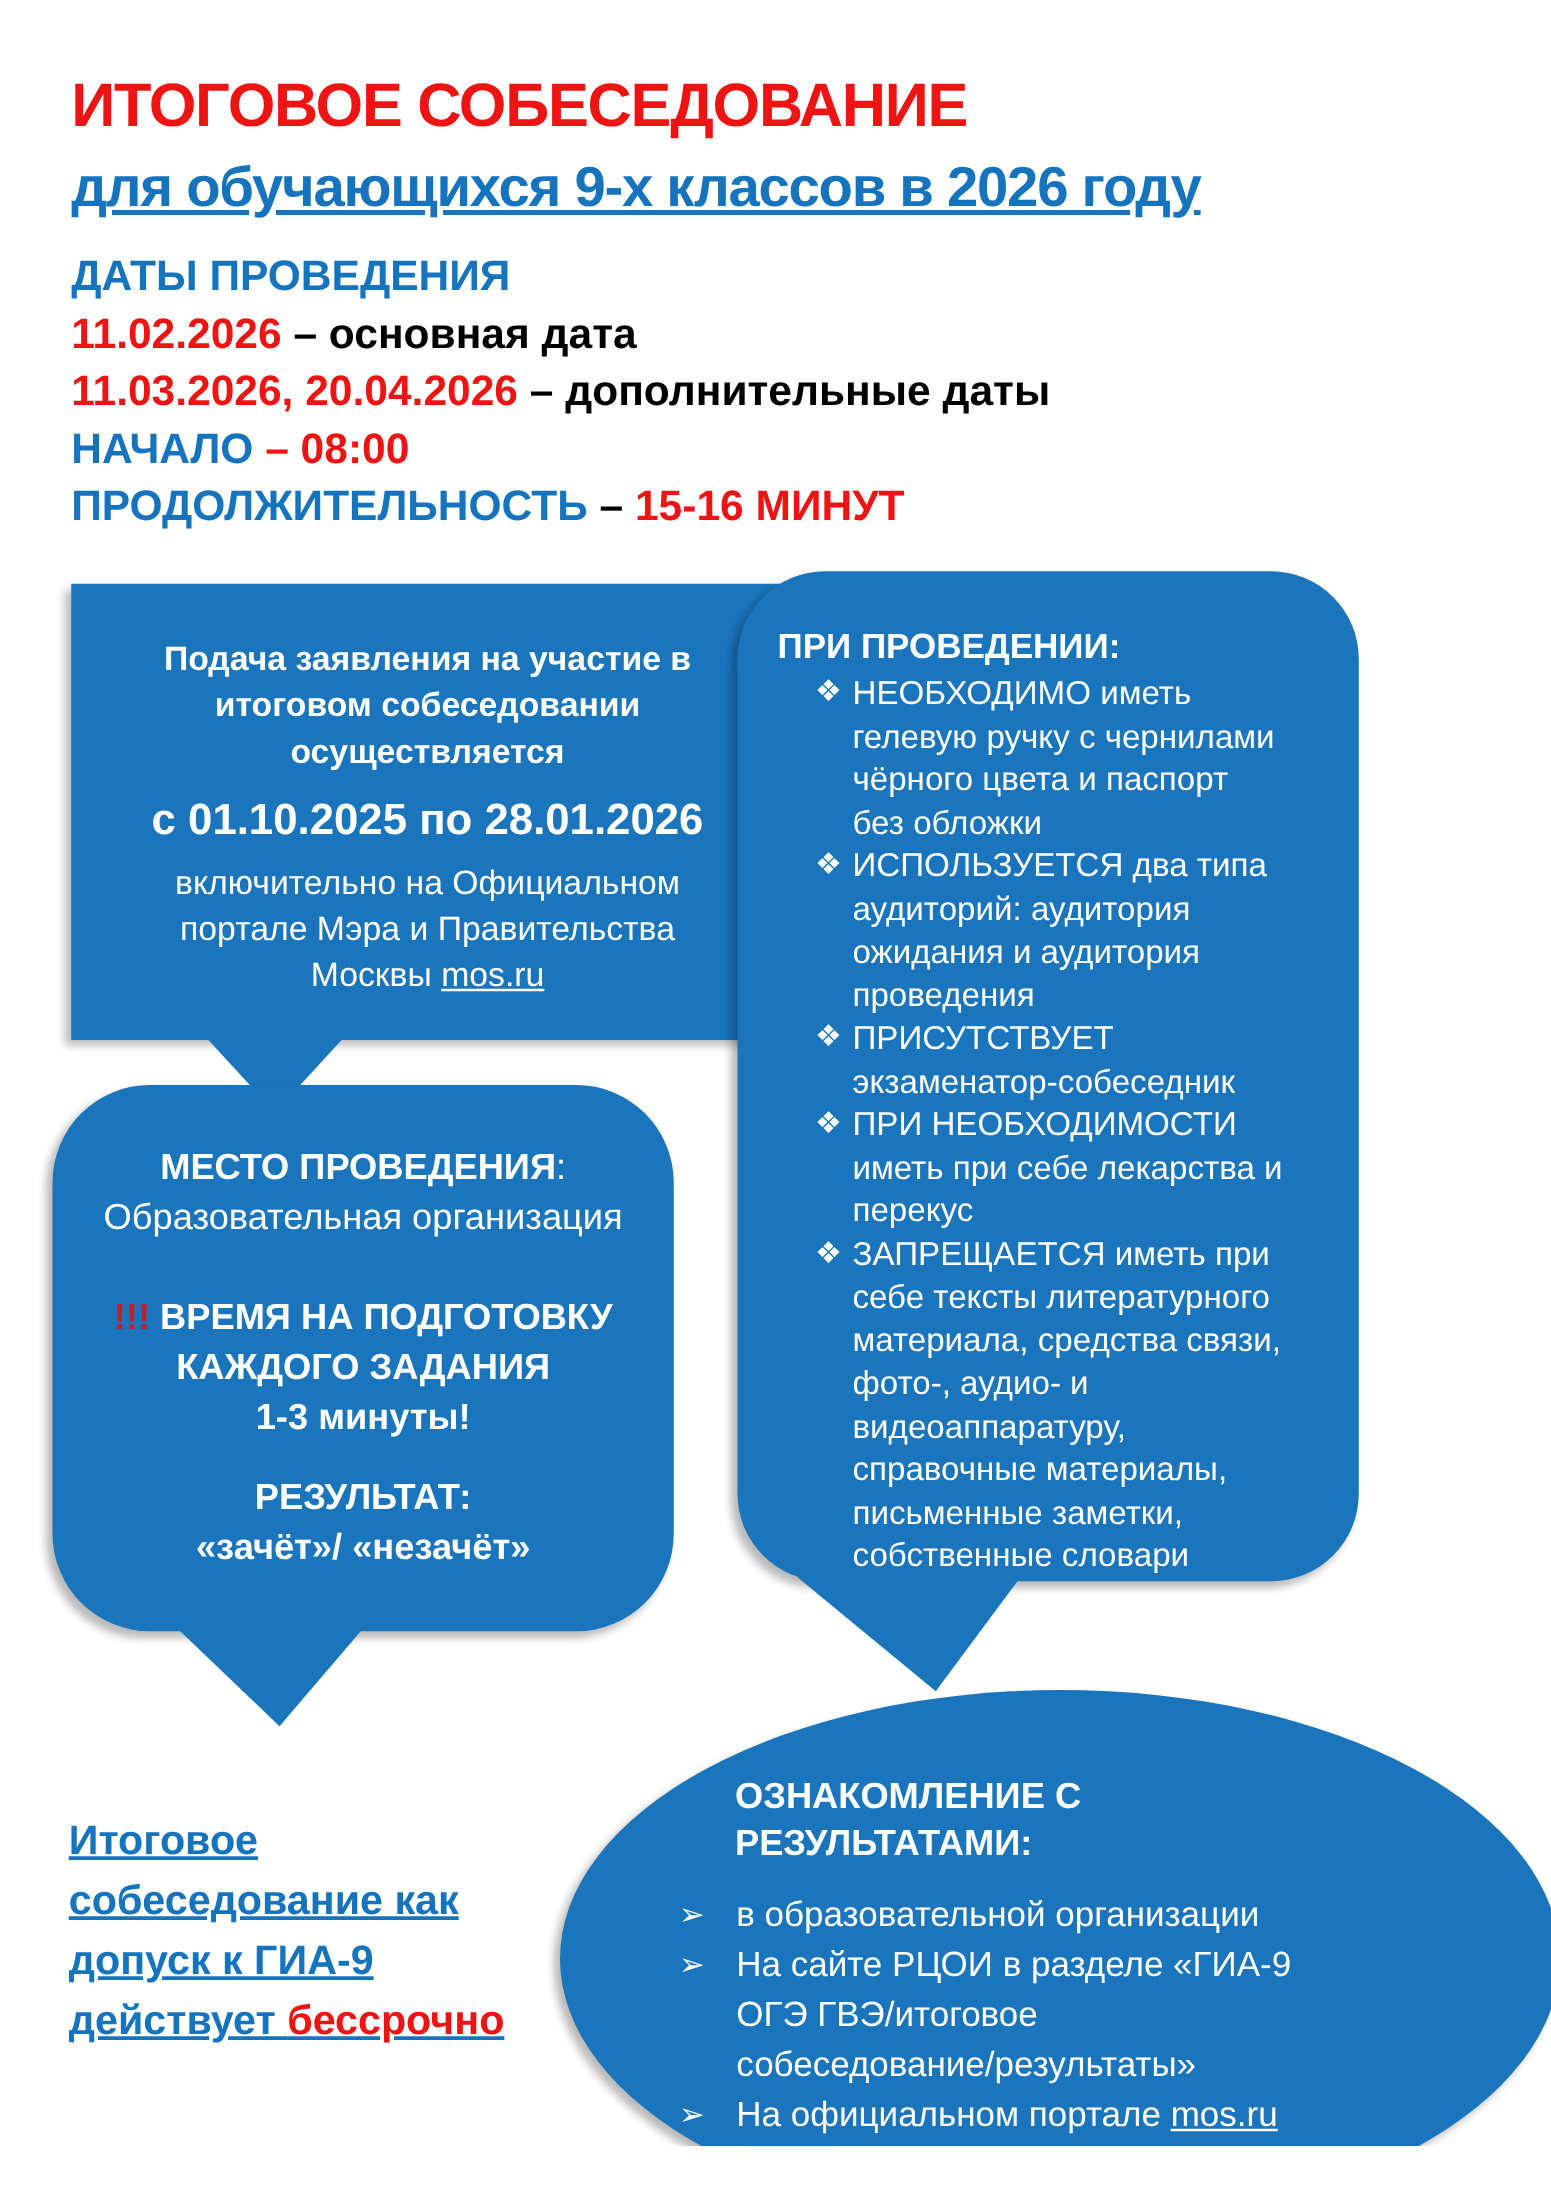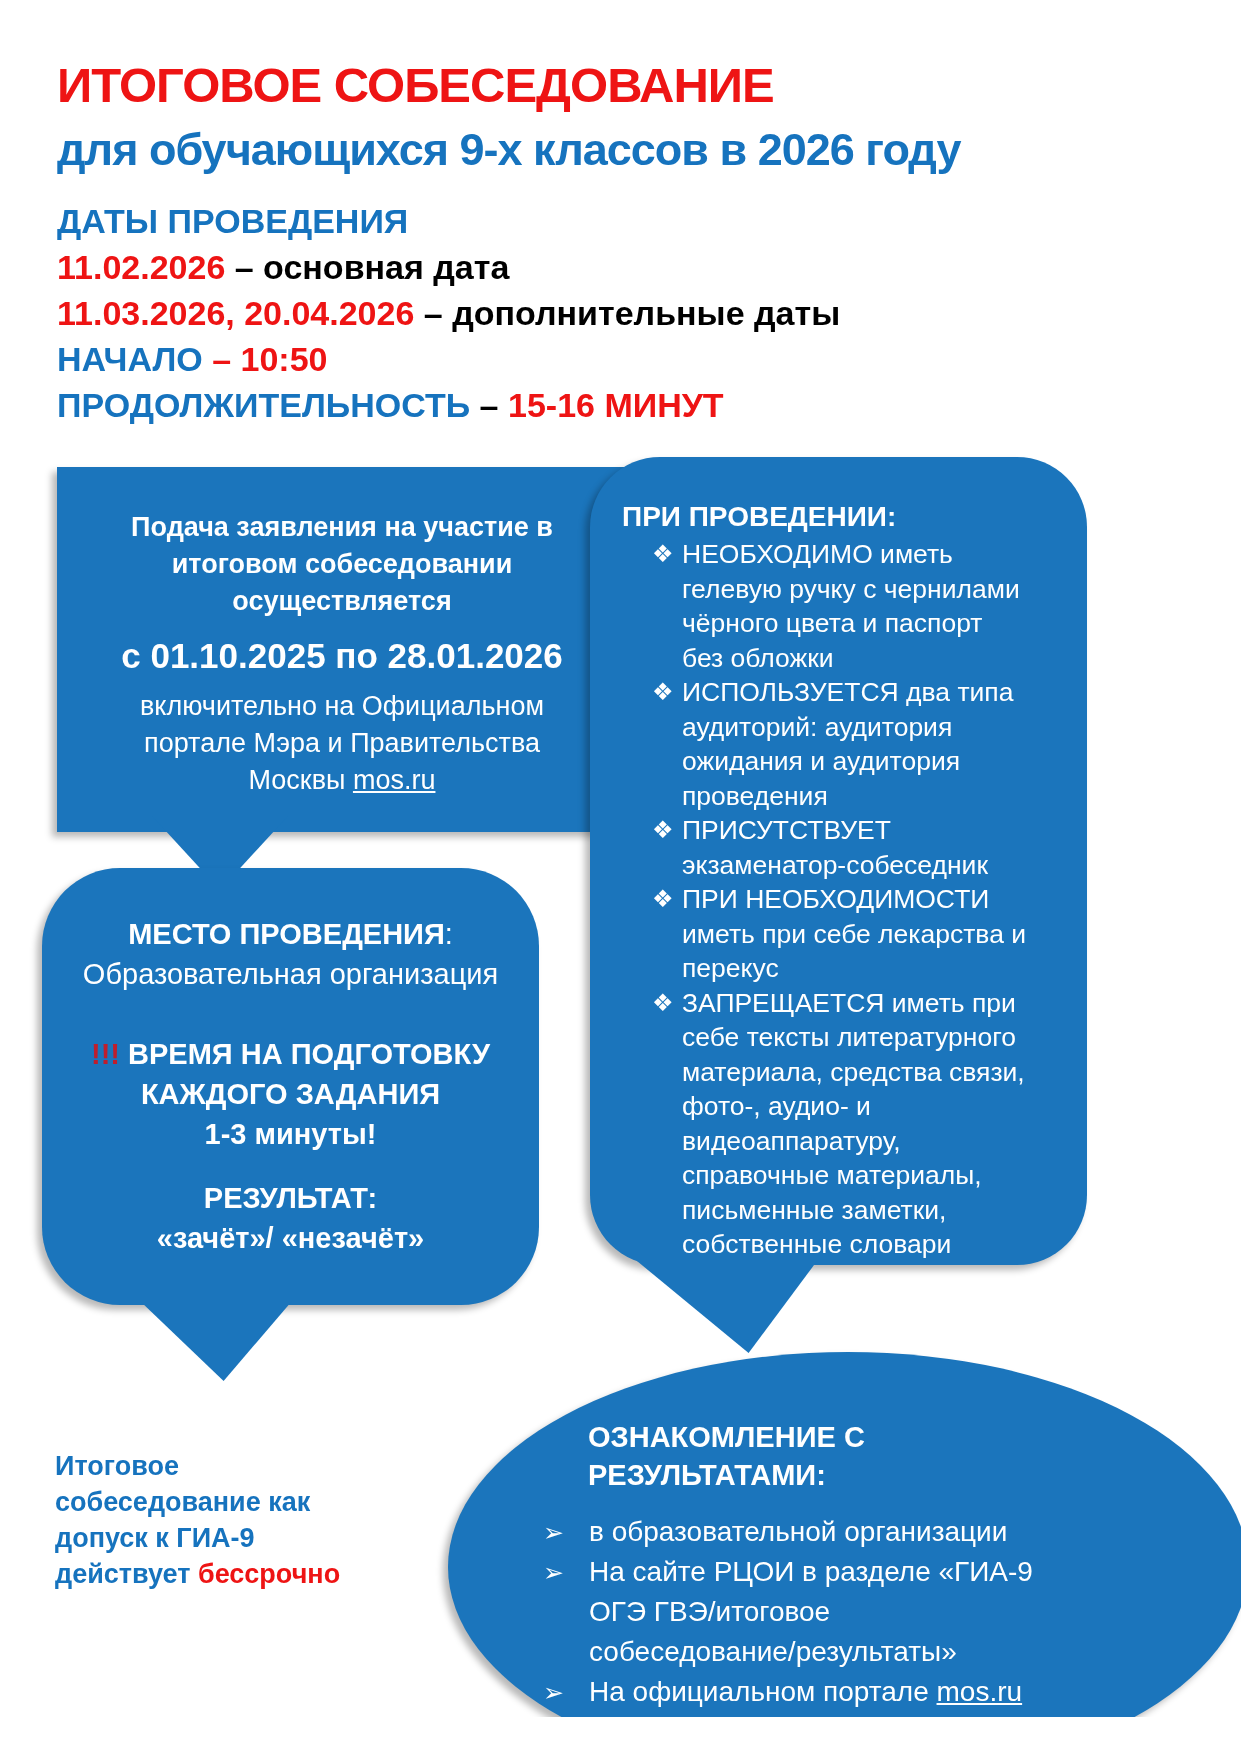--- a/index.html
+++ b/index.html
@@ -13,21 +13,21 @@
     color: #000;
   }
   .title-main {
     position: absolute; left: 57px; top: 57px;
     font-size: 49px; font-weight: bold; letter-spacing: -1px;
     color: #EE1414; white-space: nowrap;
   }
   .title-sub {
     position: absolute; left: 57px; top: 124px;
     font-size: 45px; font-weight: bold; letter-spacing: -1px;
-    color: #1673BE; white-space: nowrap;
+    color: #1673BE; white-space: nowrap; text-decoration: underline;
   }
   .dates {
     position: absolute; left: 57px; top: 198px;
     font-size: 34px; font-weight: bold; line-height: 46px;
     white-space: nowrap;
   }
   .red  { color: #EE1414; }
   .blue { color: #1673BE; }
   .darkred { color: #BE1E2D; }
 
@@ -75,22 +75,22 @@
   .place-line { font-size: 29px; line-height: 40px; }
   .place-line b { font-weight: bold; }
   .warn { margin-top: 40px; font-size: 29px; font-weight: bold; line-height: 40px; }
   .result { margin-top: 24px; font-size: 29px; font-weight: bold; line-height: 40px; }
   .tail-place { left: 140px; top: 1301px; width: 152px; height: 80px;
     clip-path: polygon(0 0, 100% 0, 55% 100%); }
 
   
   .admission-note {
     position: absolute; left: 55px; top: 1448px;
-    font-size: 27px; font-weight: bold; line-height: 36px;
-    color: #1673BE; white-space: pre-line;
+    font-size: 33px; font-weight: bold; line-height: 48px;
+    color: #1673BE; white-space: pre-line; text-decoration: underline;
   }
 
   
   .bubble-results {
     left: 448px; top: 1352px; width: 800px; height: 430px;
     border-radius: 50%;
     padding: 66px 80px 0 95px;
   }
   .results-heading { margin-left: 45px; font-size: 29px; font-weight: bold;
     line-height: 38px; white-space: pre-line; }
@@ -111,21 +111,21 @@
 
   <div class="dates">
     <div class="blue">ДАТЫ ПРОВЕДЕНИЯ</div>
     <div>
       <span class="red">11.02.2026</span><span> – основная дата</span>
     </div>
     <div>
       <span class="red">11.03.2026, 20.04.2026</span><span> – дополнительные даты</span>
     </div>
     <div>
-      <span class="blue">НАЧАЛО</span><span class="red"> – 10:50</span>
+      <span class="blue">НАЧАЛО</span><span class="red"> – 08:00</span>
     </div>
     <div>
       <span class="blue">ПРОДОЛЖИТЕЛЬНОСТЬ</span><span> – </span><span class="red">15-16 МИНУТ</span>
     </div>
   </div>
 
   <div class="bubble bubble-apply">
     <div class="apply-intro">Подача заявления на участие в
 итоговом собеседовании
 осуществляется</div>

